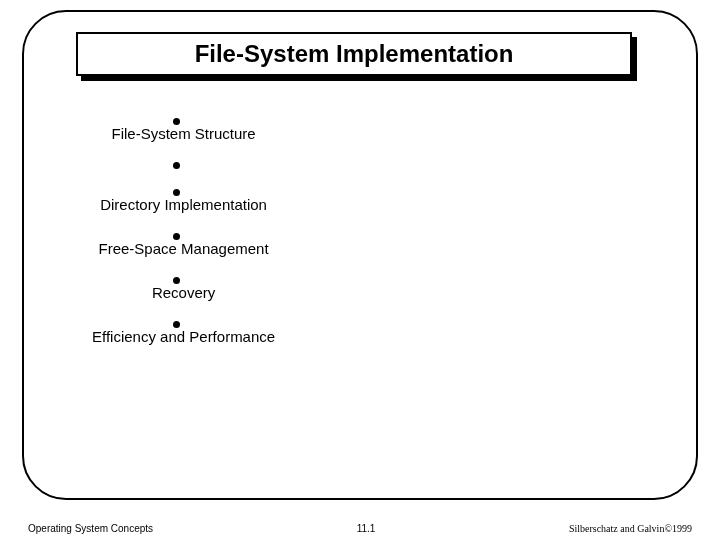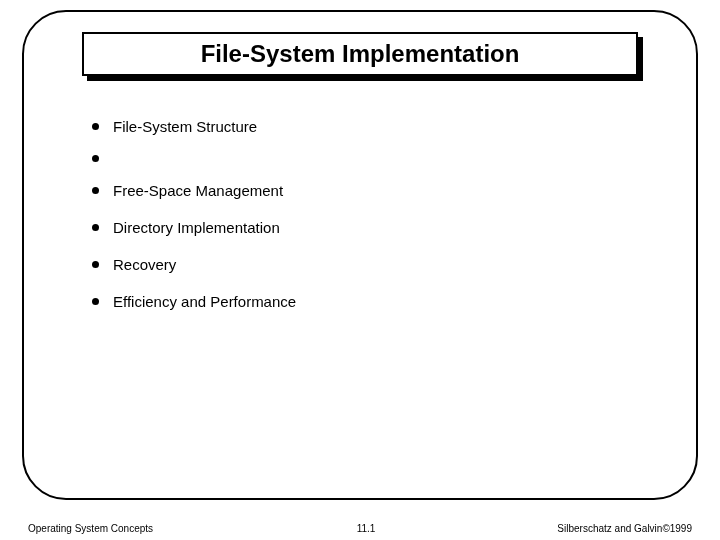--- a/index.html
+++ b/index.html
@@ -13,21 +13,21 @@
     position: absolute;
     left: 22px;
     top: 10px;
     width: 676px;
     height: 490px;
     border: 2px solid #000;
     border-radius: 44px;
   }
   .title-wrap {
     position: absolute;
-    left: 82px;
+    left: 76px;
     top: 32px;
     width: 556px;
     height: 44px;
   }
   .title-shadow {
     position: absolute;
     left: 5px;
     top: 5px;
     width: 556px;
     height: 44px;
@@ -52,20 +52,21 @@
   }
   .bullets {
     position: absolute;
     left: 92px;
     top: 118px;
   }
   .bullet {
     display: flex;
     align-items: center;
     margin-bottom: 20px;
+    flex-direction: column;
   }
   .dot {
     width: 7px;
     height: 7px;
     border-radius: 50%;
     background: #000;
     margin-right: 14px;
     flex: 0 0 auto;
   }
   .bullet span {
@@ -91,20 +92,21 @@
     left: 0;
     right: 0;
     bottom: 0;
     text-align: center;
     padding-left: 12px;
   }
   .footer-right {
     position: absolute;
     right: 28px;
     bottom: 0;
+    font-family: Liberation Serif, serif;
   }
 </style>
 </head>
 <body>
 
 <div class="slide-frame"></div>
 
 <div class="title-wrap">
   <div class="title-shadow"></div>
   <div class="title-box">
@@ -115,25 +117,25 @@
 <div class="bullets">
   <div class="bullet">
     <div class="dot"></div>
     <span>File-System Structure</span>
   </div>
   <div class="bullet">
     <div class="dot"></div>
   </div>
   <div class="bullet">
     <div class="dot"></div>
-    <span>Free-Space Management</span>
+    <span>Directory Implementation</span>
   </div>
   <div class="bullet">
     <div class="dot"></div>
-    <span>Directory Implementation</span>
+    <span>Free-Space Management</span>
   </div>
   <div class="bullet">
     <div class="dot"></div>
     <span>Recovery</span>
   </div>
   <div class="bullet">
     <div class="dot"></div>
     <span>Efficiency and Performance</span>
   </div>
 </div>

